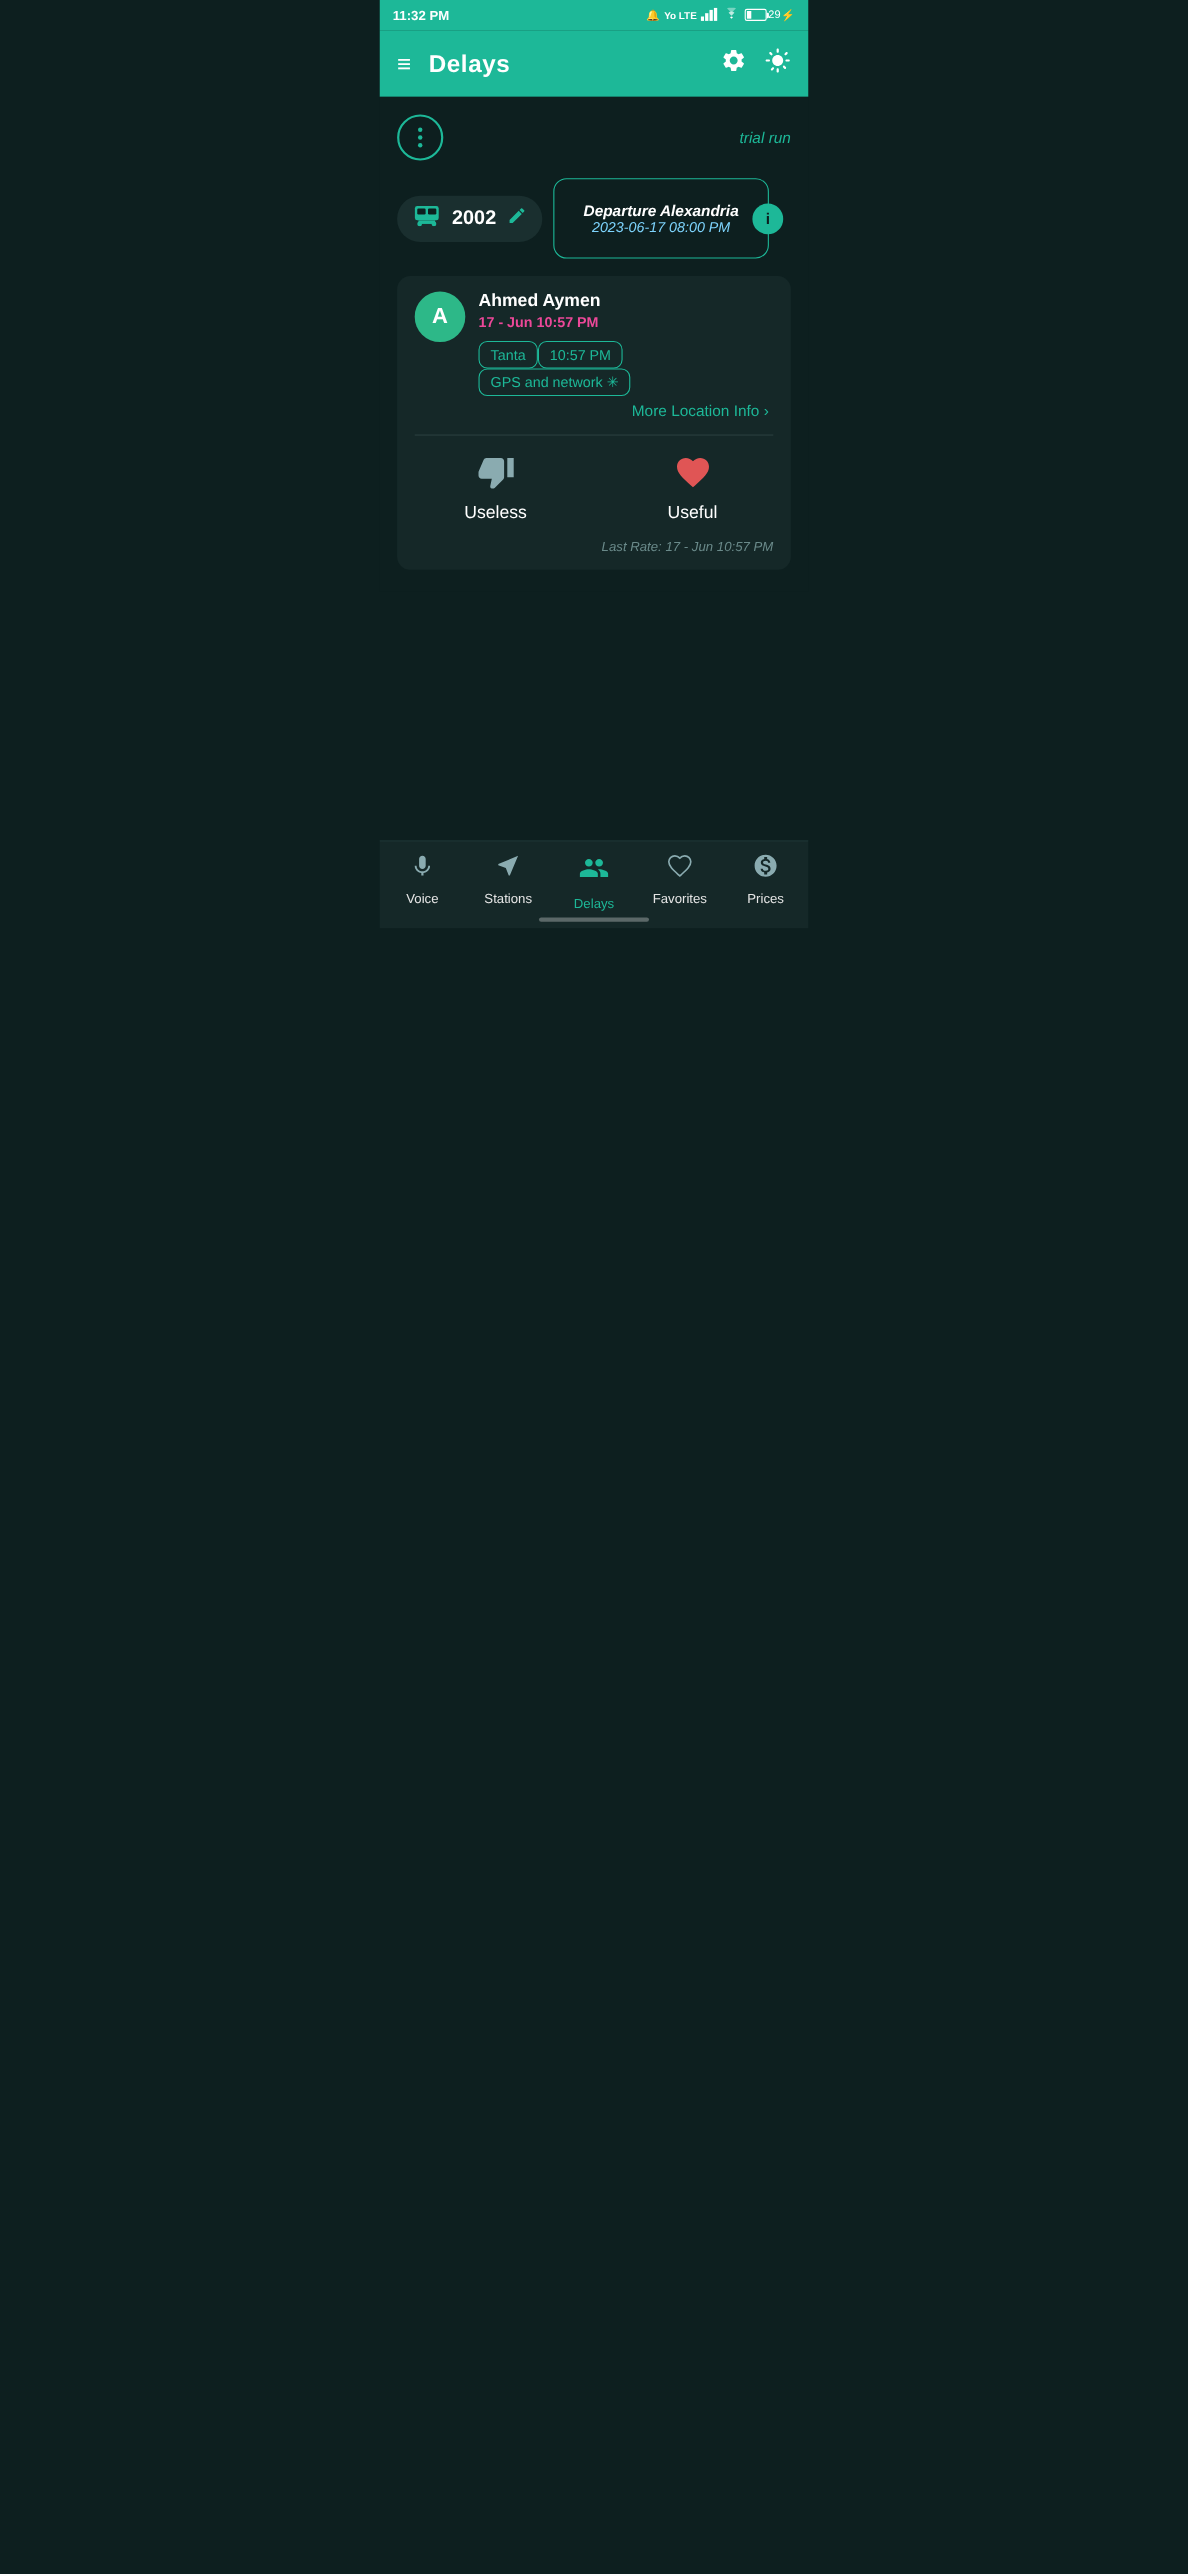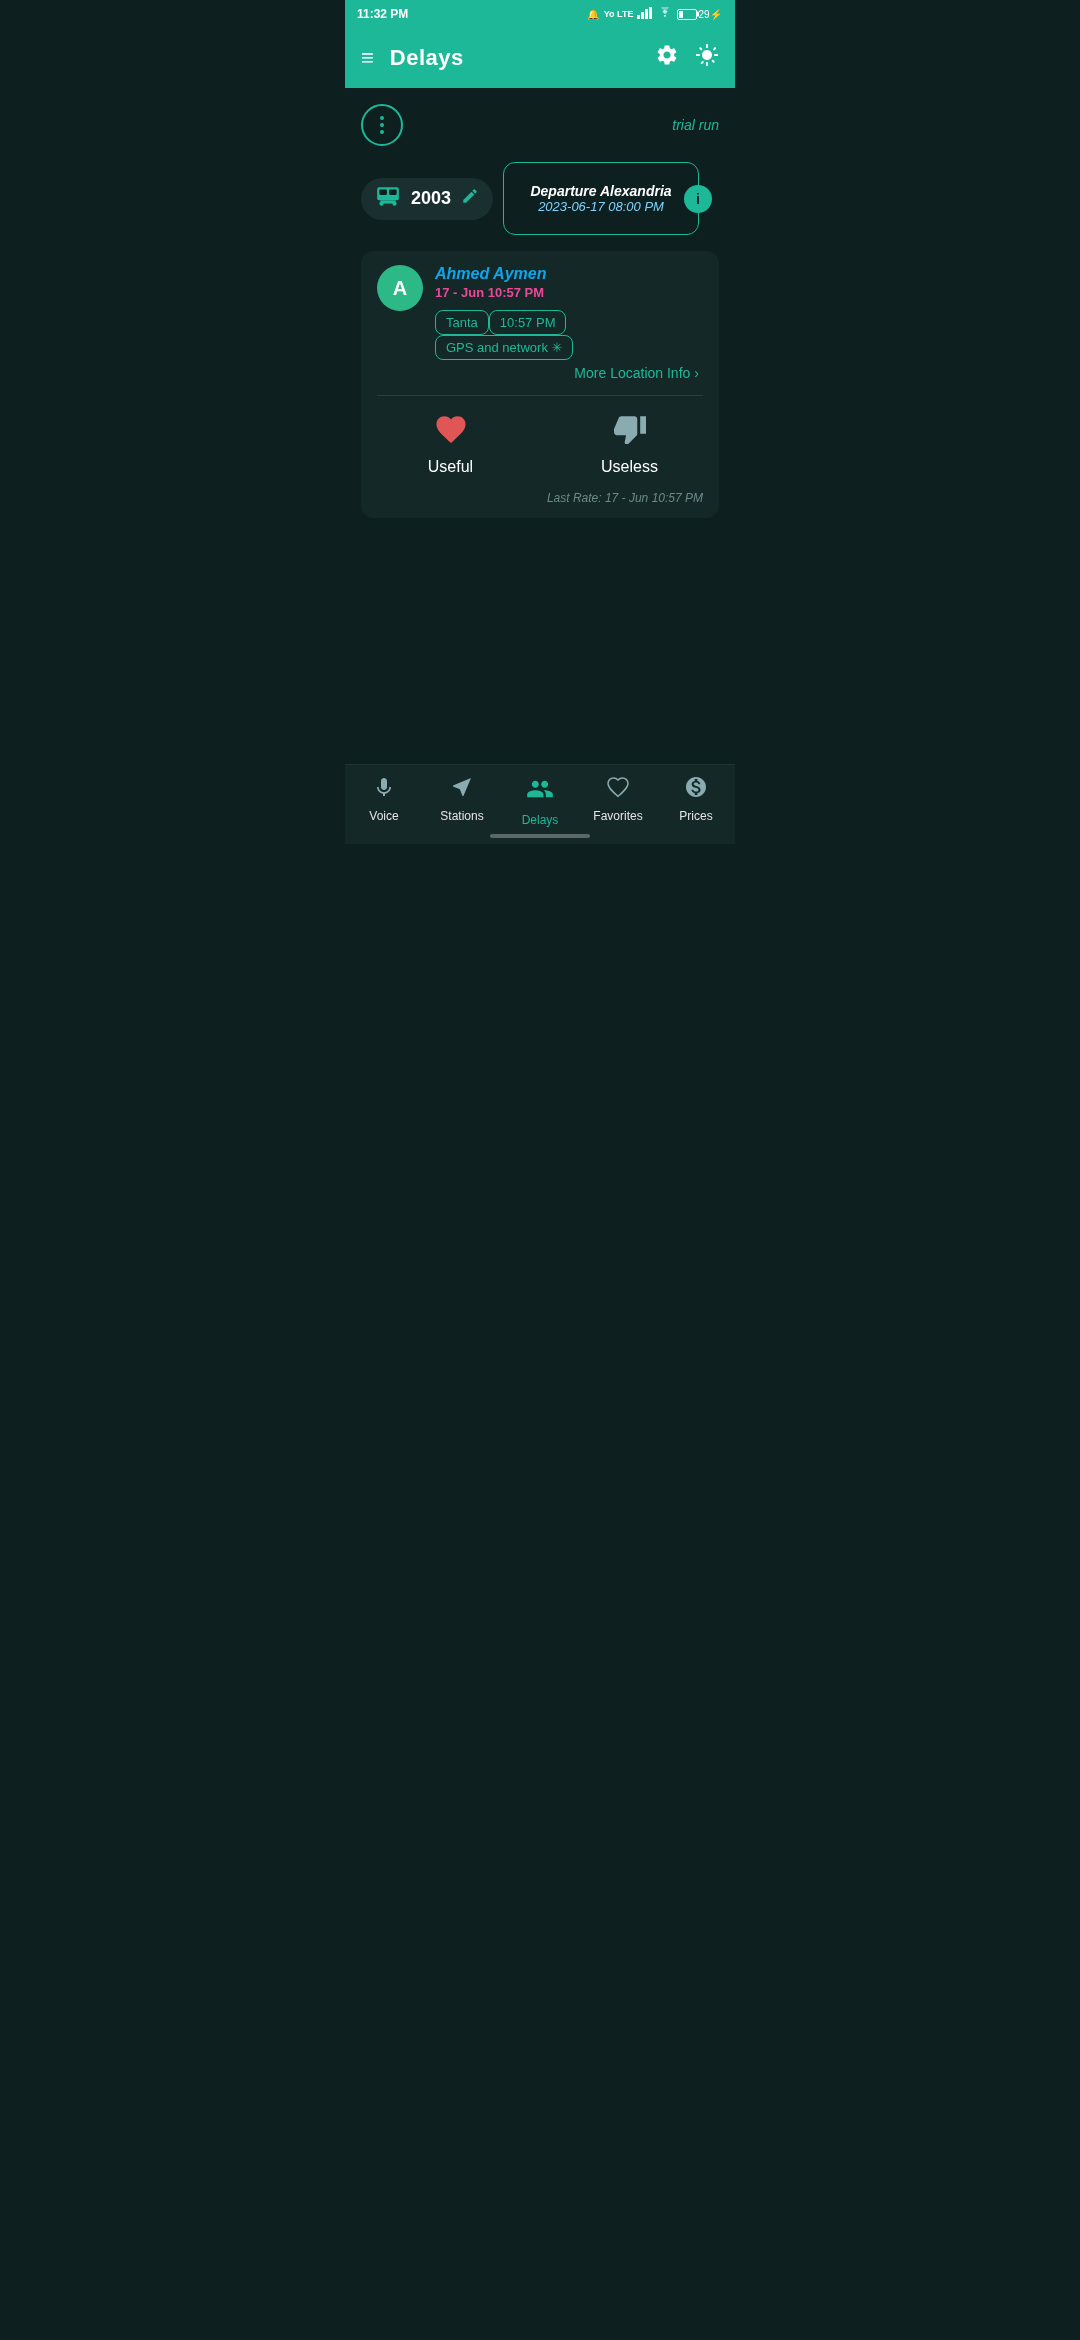--- a/index.html
+++ b/index.html
@@ -226,23 +226,22 @@
       flex-shrink: 0;
     }
 
     .report-user-info {
       flex: 1;
     }
 
     .report-username {
       font-size: 16px;
       font-weight: 600;
-      color: #0ea5e9;
+      color: #ffffff;
       margin-bottom: 2px;
-      font-style: italic;
     }
 
     .report-time {
       font-size: 13px;
       color: #ec4899;
       font-weight: bold;
     }
 
     .report-tags {
       display: flex;
@@ -460,21 +459,21 @@
       <span class="train-icon">
         <svg width="26" height="20" viewBox="0 0 24 18" fill="#1db898">
           <rect x="2" y="1" width="20" height="12" rx="2" fill="#1db898"></rect>
           <rect x="4" y="3" width="7" height="5" rx="1" fill="#0d1f1f"></rect>
           <rect x="13" y="3" width="7" height="5" rx="1" fill="#0d1f1f"></rect>
           <circle cx="6" cy="16" r="2" fill="#1db898"></circle>
           <circle cx="18" cy="16" r="2" fill="#1db898"></circle>
           <rect x="5" y="13" width="14" height="3" fill="#1db898"></rect>
         </svg>
       </span>
-      <span class="train-number">2003</span>
+      <span class="train-number">2002</span>
       <span class="edit-icon">
         <svg width="18" height="18" viewBox="0 0 24 24" fill="#1db898">
           <path d="M3 17.25V21h3.75L17.81 9.94l-3.75-3.75L3 17.25zM20.71 7.04c.39-.39.39-1.02 0-1.41l-2.34-2.34c-.39-.39-1.02-.39-1.41 0l-1.83 1.83 3.75 3.75 1.83-1.83z"></path>
         </svg>
       </span>
     </div>
 
     <div class="departure-card" style="position:relative; margin-right: 20px;">
       <div class="departure-city">Departure Alexandria</div>
       <div class="departure-datetime">2023-06-17 08:00 PM</div>
@@ -499,35 +498,35 @@
           <span>More Location Info</span>
           <span>›</span>
         </div>
       </div>
     </div>
 
     <div class="divider"></div>
 
     <div class="rating-section">
       <div class="rating-btn">
+        <span class="thumbs-icon">
+          <svg width="36" height="32" viewBox="0 0 24 22" fill="#8aabb0">
+            <path d="M15 3H6c-.83 0-1.54.5-1.84 1.22l-3.02 7.05c-.09.23-.14.47-.14.73v2c0 1.1.9 2 2 2h6.31l-.95 4.57-.03.32c0 .41.17.79.44 1.06L9.83 23l6.59-6.59c.36-.36.58-.86.58-1.41V5c0-1.1-.9-2-2-2zm4 0v12h4V3h-4z"></path>
+          </svg>
+        </span>
+        <span class="rating-label">Useless</span>
+      </div>
+      <div class="rating-btn">
         <span class="heart-icon">
           <svg width="36" height="32" viewBox="0 0 24 22" fill="#e05555">
             <path d="M12 21.35l-1.45-1.32C5.4 15.36 2 12.28 2 8.5 2 5.42 4.42 3 7.5 3c1.74 0 3.41.81 4.5 2.09C13.09 3.81 14.76 3 16.5 3 19.58 3 22 5.42 22 8.5c0 3.78-3.4 6.86-8.55 11.54L12 21.35z"></path>
           </svg>
         </span>
         <span class="rating-label">Useful</span>
       </div>
-      <div class="rating-btn">
-        <span class="thumbs-icon">
-          <svg width="36" height="32" viewBox="0 0 24 22" fill="#8aabb0">
-            <path d="M15 3H6c-.83 0-1.54.5-1.84 1.22l-3.02 7.05c-.09.23-.14.47-.14.73v2c0 1.1.9 2 2 2h6.31l-.95 4.57-.03.32c0 .41.17.79.44 1.06L9.83 23l6.59-6.59c.36-.36.58-.86.58-1.41V5c0-1.1-.9-2-2-2zm4 0v12h4V3h-4z"></path>
-          </svg>
-        </span>
-        <span class="rating-label">Useless</span>
-      </div>
     </div>
 
     <div class="last-rate-row">
       <span class="last-rate-text">Last Rate: 17 - Jun 10:57 PM</span>
     </div>
   </div>
 
 </div>
 
 <div class="bottom-nav">

